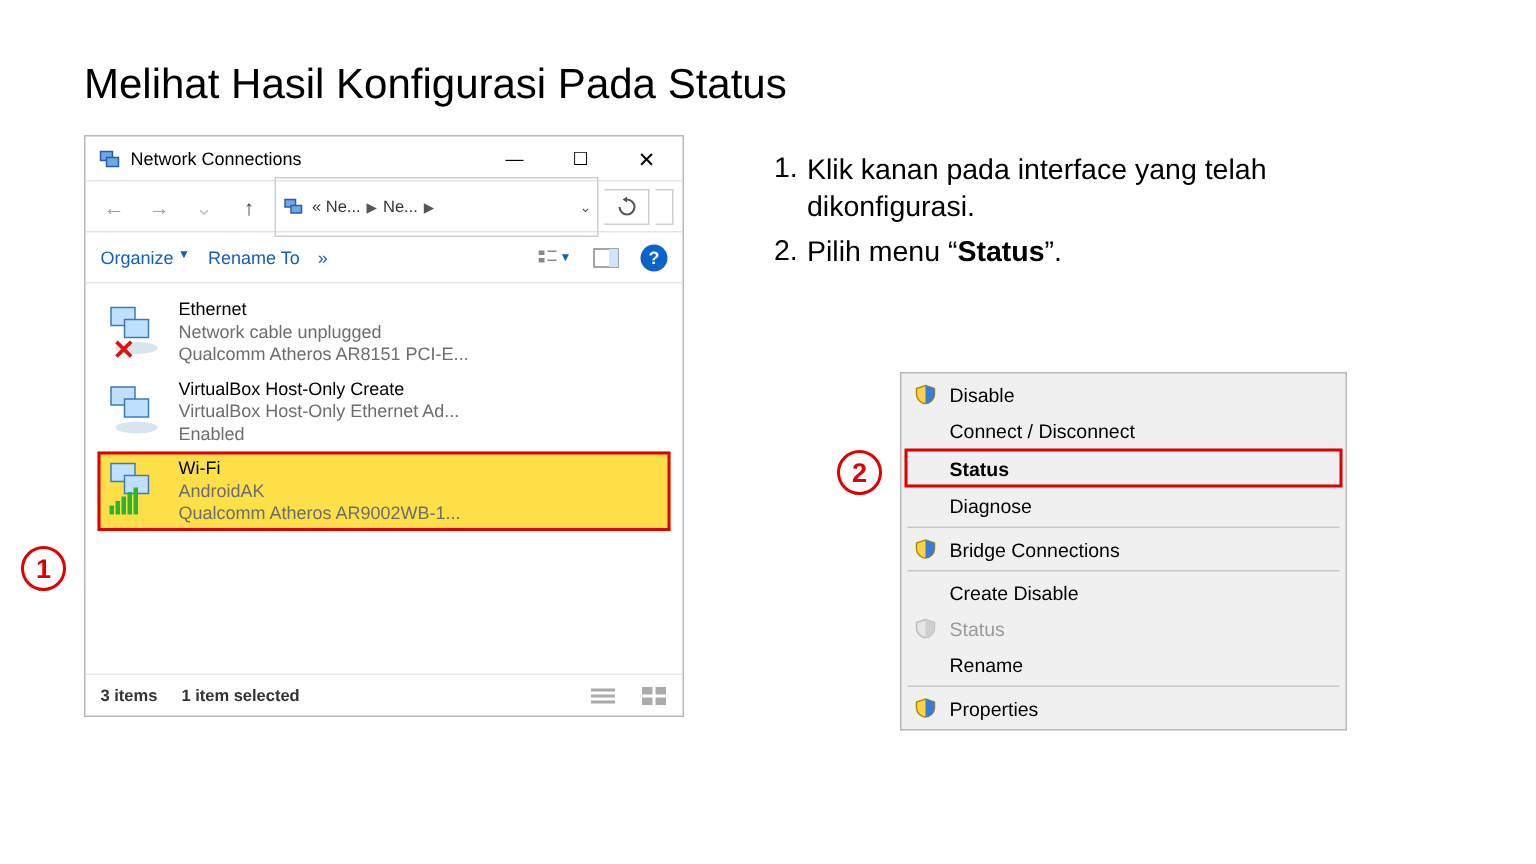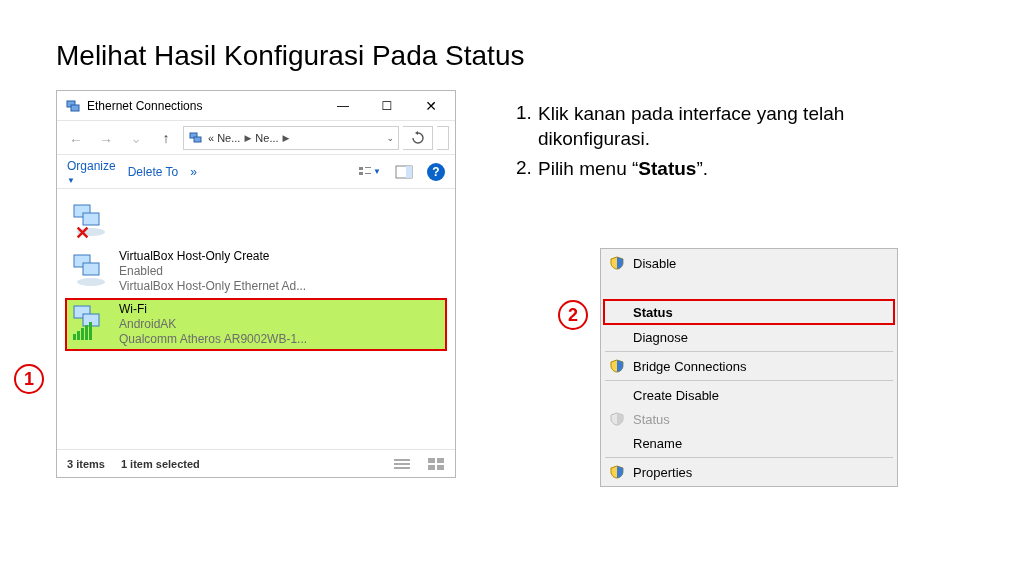--- a/index.html
+++ b/index.html
@@ -59,21 +59,21 @@
     border-bottom: 1px solid #e5e5e5;
   }
   .nav-arrow {
     width: 26px; height: 26px;
     display: flex; align-items: center; justify-content: center;
     color: #a0a0a0;
     font-size: 14px;
   }
   .addrbox {
     flex: 1;
-    height: 24px;
+    height: 40px;
     border: 1px solid #cfcfcf;
     display: flex;
     align-items: center;
     padding: 0 4px;
     gap: 4px;
     font-size: 11px;
     color: #333;
   }
   .addrbox .small-icon {
     width: 16px; height: 16px; display:flex; align-items:center; justify-content:center;
@@ -94,40 +94,40 @@
   .toolbar {
     display: flex;
     align-items: center;
     height: 34px;
     padding: 0 10px;
     border-bottom: 1px solid #e5e5e5;
     gap: 12px;
     color: #135fbf;
     font-size: 12px;
   }
-  .toolbar .tbtn { display:flex; gap:3px; cursor:default;flex-direction:column;}
+  .toolbar .tbtn { display:flex; gap:3px; cursor:default;}
   .toolbar .tbtn .tri { color:#135fbf; font-size:8px;}
   .toolbar .spacer { flex:1; }
   .toolbar .ticon-btn { width:22px; height:22px; display:flex; align-items:center; justify-content:center; color:#555;}
   .toolbar .help {
     width:18px; height:18px; border-radius:50%; background:#0a63c9; color:#fff;
     display:flex; align-items:center; justify-content:center; font-size:12px; font-weight:bold;
   }
   .content {
     padding: 6px 8px 4px 8px;
     min-height: 260px;
   }
   .conn {
     display: flex;
     align-items: flex-start;
     padding: 4px 4px;
     gap: 8px;
   }
   .conn.selected {
-    background: #bef264;
+    background: #fde047;
     border: 2px solid #e00000;
     padding: 2px 2px;
   }
   .conn .icon {
     width: 42px; height: 42px;
     display: flex; align-items:center; justify-content:center;
     flex-shrink:0;
   }
   .conn .icon svg { display:block; }
   .conn .info { display:flex; flex-direction:column; line-height:1.25; }
@@ -212,21 +212,21 @@
   <div style="position:relative;">
     <div class="window">
 
       <div class="titlebar">
         <span class="ticon">
           <svg width="16" height="16">
               <rect x="2" y="3" width="8" height="6" fill="#6ea6e6" stroke="#2a5ea8"></rect>
               <rect x="6" y="7" width="8" height="6" fill="#6ea6e6" stroke="#2a5ea8"></rect>
             </svg>
         </span>
-        <span class="title">Ethernet Connections</span>
+        <span class="title">Network Connections</span>
         <div class="winbtn">—</div>
         <div class="winbtn">☐</div>
         <div class="winbtn close">✕</div>
       </div>
 
       <div class="navbar">
         <div class="nav-arrow">←</div>
         <div class="nav-arrow">→</div>
         <div class="nav-arrow" style="color:#c8c8c8;">⌄</div>
         <div class="nav-arrow" style="color:#444;">↑</div>
@@ -252,21 +252,21 @@
         </div>
         <div class="searchbox"></div>
       </div>
 
       <div class="toolbar">
         <div class="tbtn">
           <span>Organize</span>
           <span class="tri">▼</span>
         </div>
         <div class="tbtn">
-          <span>Delete To</span>
+          <span>Rename To</span>
         </div>
         <div class="tbtn">»</div>
         <div class="spacer"></div>
         <div class="ticon-btn">
           <svg width="18" height="14">
               <rect x="0" y="2" width="4" height="3" fill="#888"></rect>
               <rect x="0" y="7" width="4" height="3" fill="#888"></rect>
               <rect x="6" y="2" width="10" height="1" fill="#888"></rect>
               <rect x="6" y="8" width="10" height="1" fill="#888"></rect>
             </svg>
@@ -285,34 +285,39 @@
 
         <div class="conn">
           <div class="icon">
             <svg width="42" height="42">
               <rect x="5" y="6" width="16" height="12" fill="#bfe0ff" stroke="#3a7bbf"></rect>
               <rect x="14" y="14" width="16" height="12" fill="#bfe0ff" stroke="#3a7bbf"></rect>
               <ellipse cx="22" cy="33" rx="14" ry="4" fill="#d8e4ee"></ellipse>
               <text x="6" y="40" font-size="18" fill="#d11" font-weight="bold">✕</text>
             </svg>
           </div>
+          <div class="info">
+            <span class="name">Ethernet</span>
+            <span class="sub">Network cable unplugged</span>
+            <span class="sub">Qualcomm Atheros AR8151 PCI-E...</span>
+          </div>
         </div>
 
         <div class="conn">
           <div class="icon">
             <svg width="42" height="42">
               <rect x="5" y="6" width="16" height="12" fill="#bfe0ff" stroke="#3a7bbf"></rect>
               <rect x="14" y="14" width="16" height="12" fill="#bfe0ff" stroke="#3a7bbf"></rect>
               <ellipse cx="22" cy="33" rx="14" ry="4" fill="#d8e4ee"></ellipse>
             </svg>
           </div>
           <div class="info">
             <span class="name">VirtualBox Host-Only Create</span>
+            <span class="sub">VirtualBox Host-Only Ethernet Ad...</span>
             <span class="sub">Enabled</span>
-            <span class="sub">VirtualBox Host-Only Ethernet Ad...</span>
           </div>
         </div>
 
         <div class="conn selected">
           <div class="icon">
             <svg width="42" height="42">
               <rect x="5" y="4" width="16" height="12" fill="#bfe0ff" stroke="#3a7bbf"></rect>
               <rect x="14" y="12" width="16" height="12" fill="#bfe0ff" stroke="#3a7bbf"></rect>
               <rect x="4" y="32" width="3" height="6" fill="#2fb32f"></rect>
               <rect x="8" y="29" width="3" height="9" fill="#2fb32f"></rect>
@@ -376,20 +381,21 @@
     <span class="shield">
       <svg width="14" height="14">
           <path d="M7 1 L13 3 V7 C13 10 10 13 7 13 C4 13 1 10 1 7 V3 Z" fill="#fbd24b" stroke="#b58a00"></path>
           <path d="M7 1 L13 3 V7 C13 10 10 13 7 13 Z" fill="#3a7bd5"></path>
         </svg>
     </span>
     <span class="lbl">Disable</span>
   </div>
   <div class="mi">
     <span class="shield"></span>
+    <span class="lbl">Connect / Disconnect</span>
   </div>
   <div class="mi status-hl">
     <span class="shield"></span>
     <span class="lbl">Status</span>
   </div>
   <div class="mi">
     <span class="shield"></span>
     <span class="lbl">Diagnose</span>
   </div>
   <div class="sep"></div>

